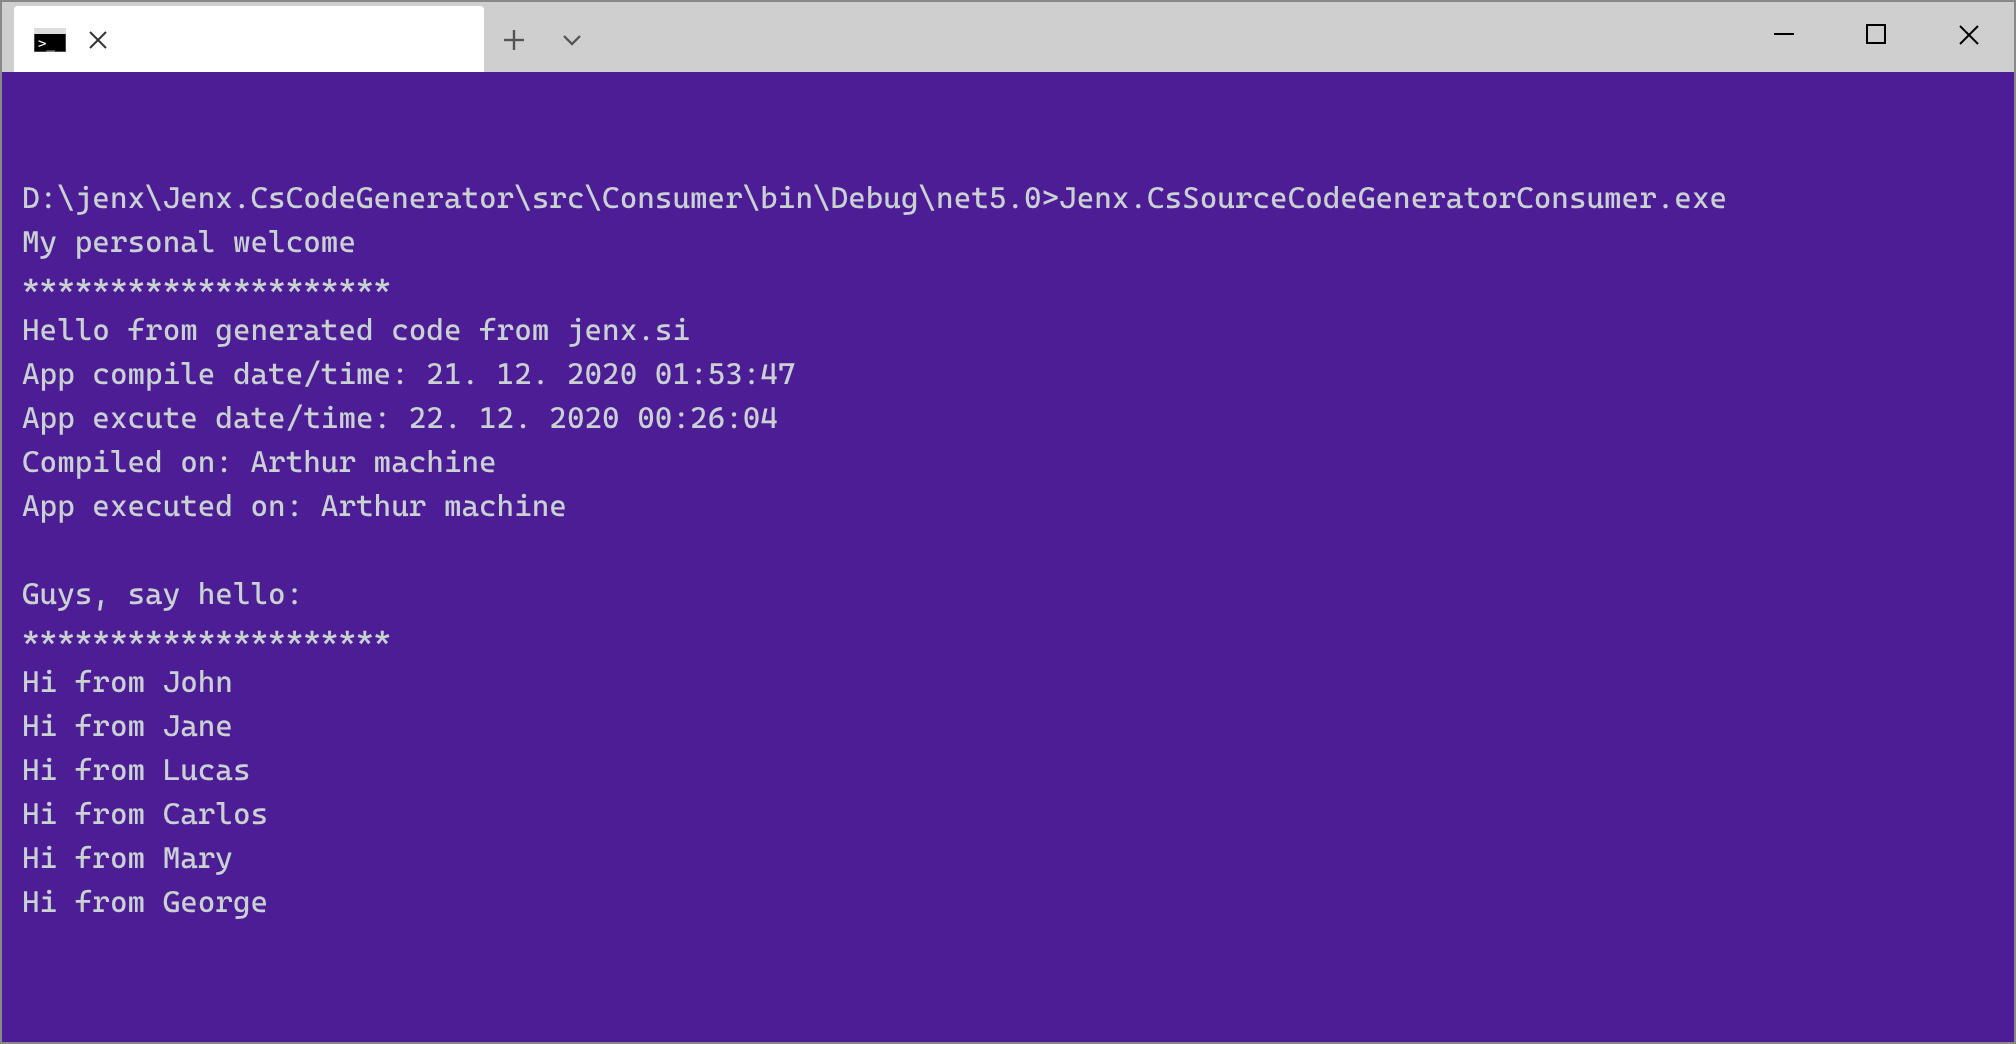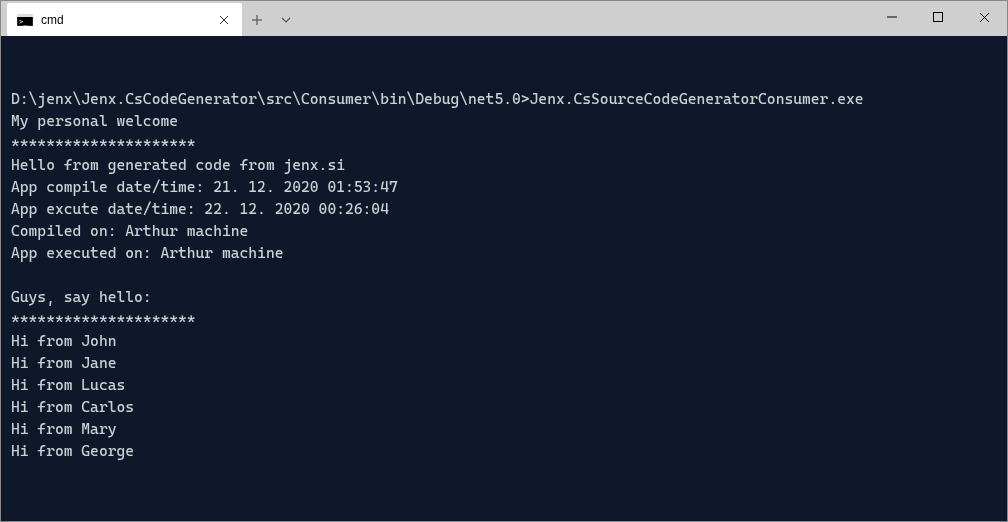--- a/index.html
+++ b/index.html
@@ -93,21 +93,21 @@
       width: 46px;
       height: 32px;
       display: flex;
       align-items: center;
       justify-content: center;
       color: #000;
       cursor: pointer;
     }
     
     .terminal {
-      background: #0f172a;
+      background: #4c1d95;
       height: calc(100% - 35px);
       padding: 8px 10px;
       font-family: "Cascadia Mono", "Consolas", monospace;
       font-size: 15px;
       line-height: 22px;
       color: #c9d1d3;
       white-space: pre;
       overflow: hidden;
       position: relative;
     }
@@ -121,21 +121,20 @@
 
 <div class="title-bar">
   <div class="tab">
     <span class="tab-icon">
       <svg width="16" height="12" viewBox="0 0 16 12">
         <rect x="0" y="0" width="16" height="12" fill="#000" stroke="#888" stroke-width="0.5"></rect>
         <rect x="0" y="0" width="16" height="3" fill="#ddd"></rect>
         <text x="2" y="10" font-size="7" fill="#fff" font-family="monospace">&gt;_</text>
       </svg>
     </span>
-    <span class="tab-title">cmd</span>
     <span class="tab-close">
       <svg width="10" height="10" viewBox="0 0 10 10">
         <line x1="1" y1="1" x2="9" y2="9" stroke="#333" stroke-width="1"></line>
         <line x1="9" y1="1" x2="1" y2="9" stroke="#333" stroke-width="1"></line>
       </svg>
     </span>
   </div>
   <div class="new-tab-btn">
     <svg width="12" height="12" viewBox="0 0 12 12">
       <line x1="6" y1="1" x2="6" y2="11" stroke="#555" stroke-width="1.2"></line>

